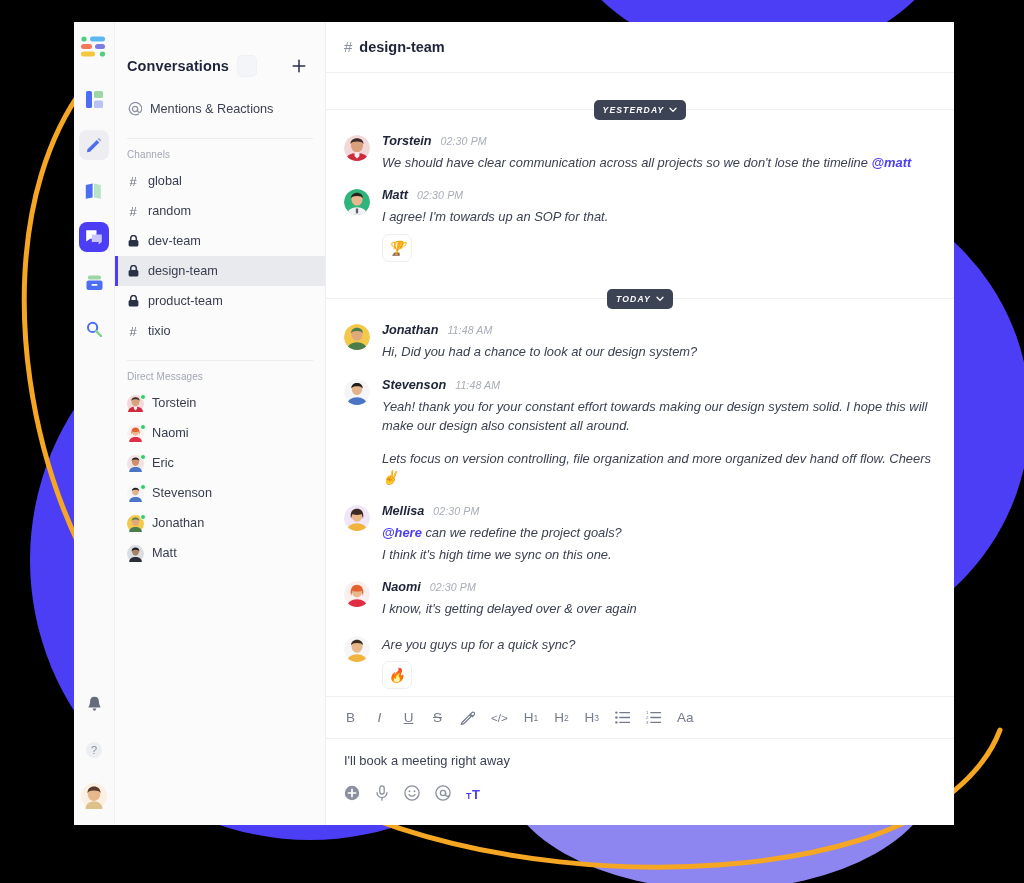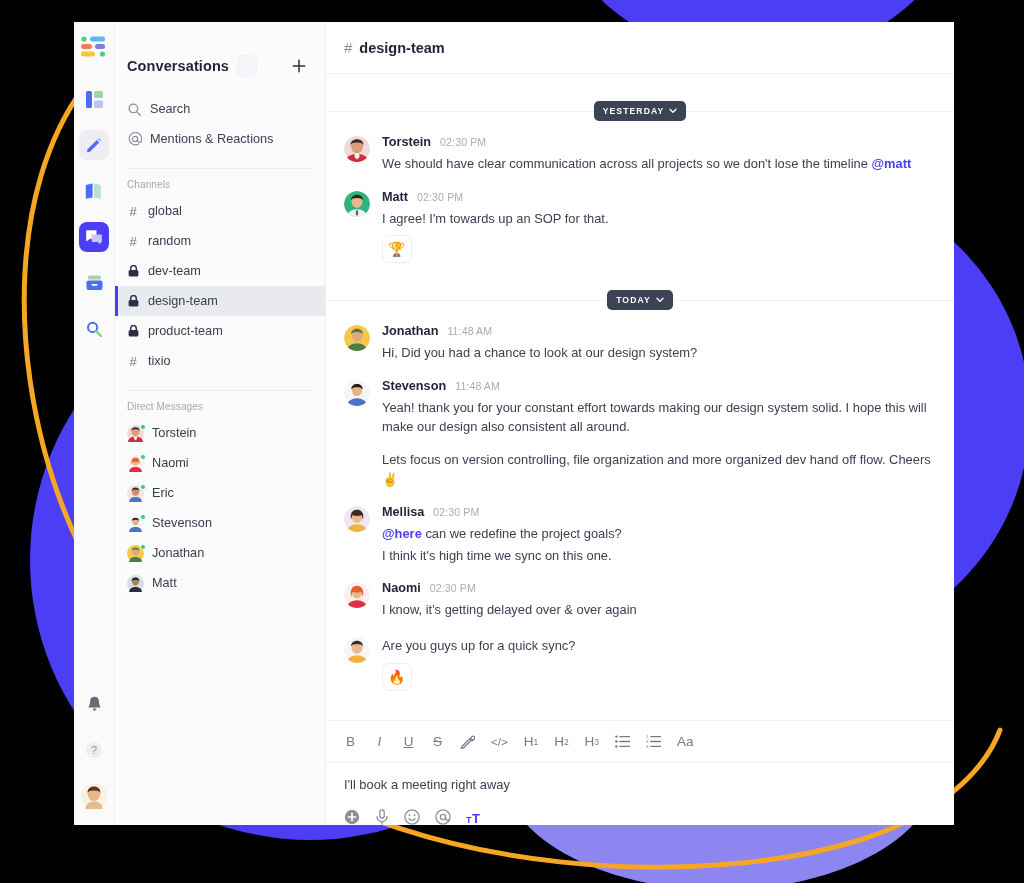--- a/index.html
+++ b/index.html
@@ -141,21 +141,21 @@
   
   .main { flex: 1 1 auto; display: flex; flex-direction: column; background: #fff; min-width: 0; }
   .chat-head {
     height: 52px; display: flex; align-items: center;
     padding: 0 18px; border-bottom: 1px solid #f0f0f3;
     gap: 7px;
   }
   .chat-head .hash { color: #8b90a0; font-size: 15px; }
   .chat-title { font-size: 14.5px; font-weight: 700; color: #1e2439; }
 
-  .msgs { flex: 1 1 auto; overflow: hidden; padding: 0 0 6px; position: relative; }
+  .msgs { flex: 1 1 auto; overflow: hidden; padding: 0 0 6px; position: relative; font-style: italic; }
 
   .day-sep { position: relative; text-align: center; margin: 26px 0 14px; }
   .day-sep::before {
     content: ""; position: absolute; left: 0; right: 0; top: 50%;
     height: 1px; background: #f1f1f4;
   }
   .day-pill {
     position: relative; display: inline-flex; align-items: center; gap: 5px;
     background: #3c4355; color: #fff;
     font-size: 8.6px; font-weight: 700; letter-spacing: 1.1px;
@@ -191,21 +191,21 @@
     height: 42px; padding: 0 18px;
     border-bottom: 1px solid #f0f0f3;
     color: #757b8d;
   }
   .fmt-btn {
     font-size: 13.5px; cursor: pointer; display: inline-flex;
     align-items: center; justify-content: center; min-width: 13px; height: 20px;
     color: #757b8d;
   }
   .fmt-btn sub { font-size: 8.5px; }
-  .composer-body { padding: 14px 18px 0; }
+  .composer-body { padding: 14px 18px 24px; }
   .composer-input {
     font-size: 12.9px; color: #3b4153; outline: none; min-height: 18px;
   }
   .composer-actions { display: flex; align-items: center; gap: 15px; margin-top: 14px; }
   .ca { cursor: pointer; display: inline-flex; align-items: center; }
 </style>
 </head>
 <body>
 
 <div id="stage">
@@ -304,29 +304,20 @@
       <div class="sb-head">
         <span class="sb-title">Conversations</span>
         <span class="sb-chip"></span>
         <span class="sb-plus">
           <svg width="14" height="14" viewBox="0 0 14 14">
             <path d="M7 1.2 V12.8 M1.2 7 H12.8" stroke="#2a3047" stroke-width="1.5" stroke-linecap="round"></path>
           </svg>
         </span>
       </div>
 
-      <div class="sb-row">
-        <span class="gl">
-          <svg width="13" height="13" viewBox="0 0 13 13">
-            <circle cx="5.4" cy="5.4" r="4.3" fill="none" stroke="#8b90a0" stroke-width="1.3"></circle>
-            <path d="M8.6 8.6 L12.2 12.2" stroke="#8b90a0" stroke-width="1.3" stroke-linecap="round"></path>
-          </svg>
-        </span>
-        <span>Search</span>
-      </div>
 
       <div class="sb-row">
         <span class="gl">
           <svg width="14" height="14" viewBox="0 0 14 14">
             <circle cx="7" cy="7" r="2.6" fill="none" stroke="#8b90a0" stroke-width="1.2"></circle>
             <path d="M9.6 7 v1.5 a2 2 0 0 0 3.1 1.5 A6.2 6.2 0 1 0 10.6 12" fill="none" stroke="#8b90a0" stroke-width="1.2" stroke-linecap="round"></path>
           </svg>
         </span>
         <span>Mentions &amp; Reactions</span>
       </div>

